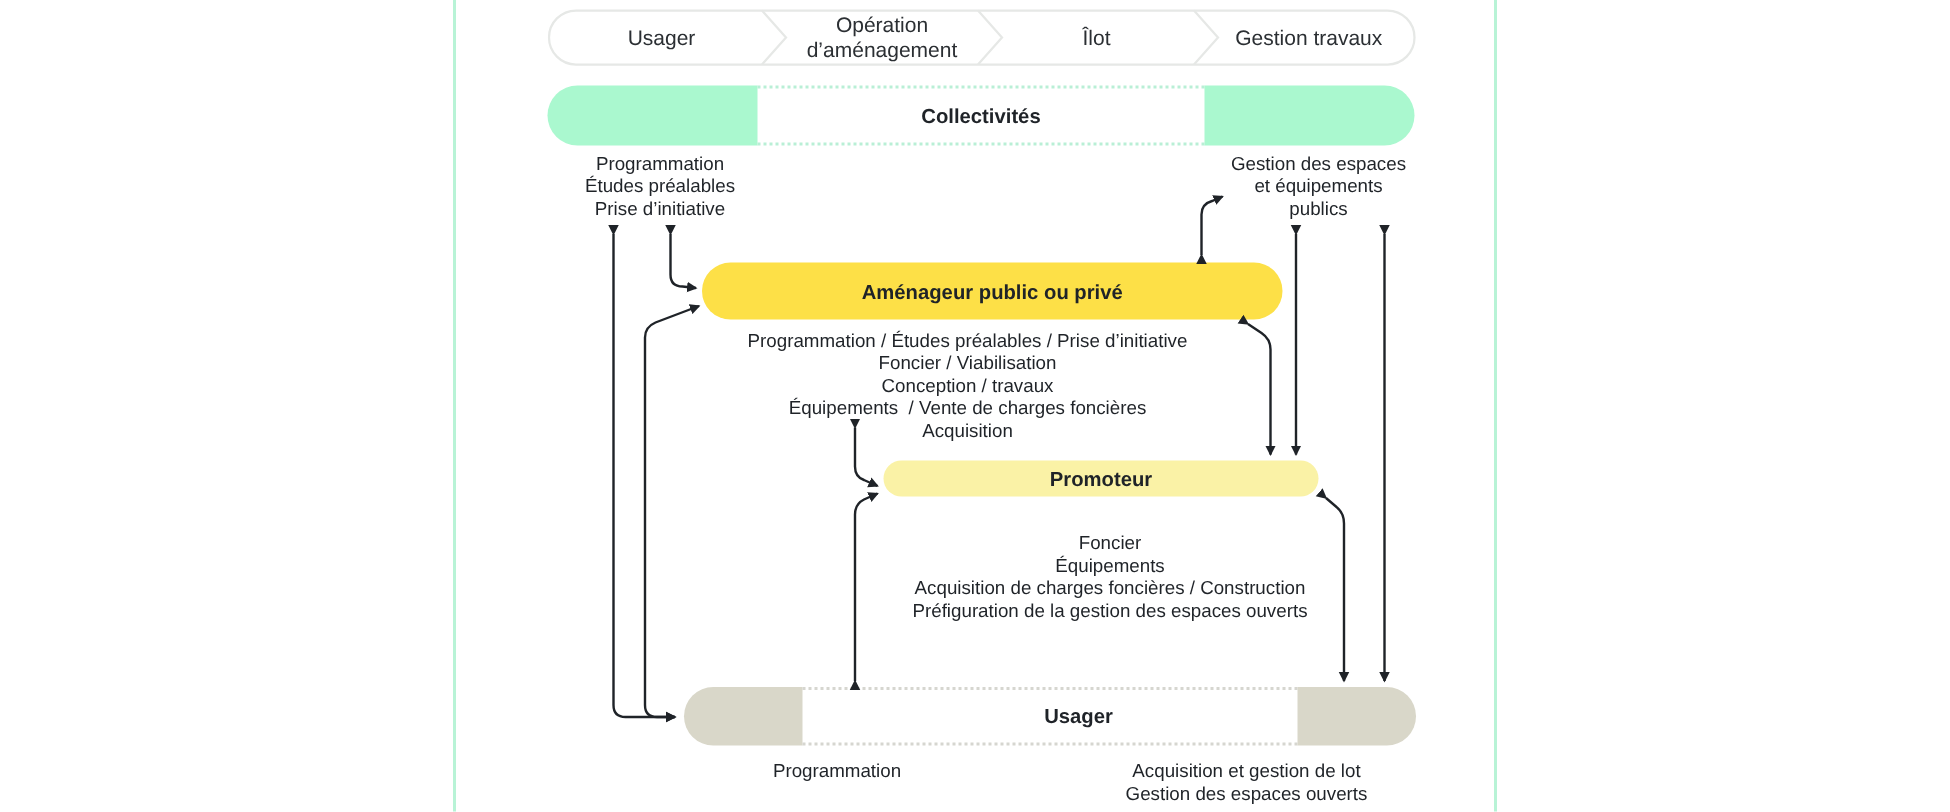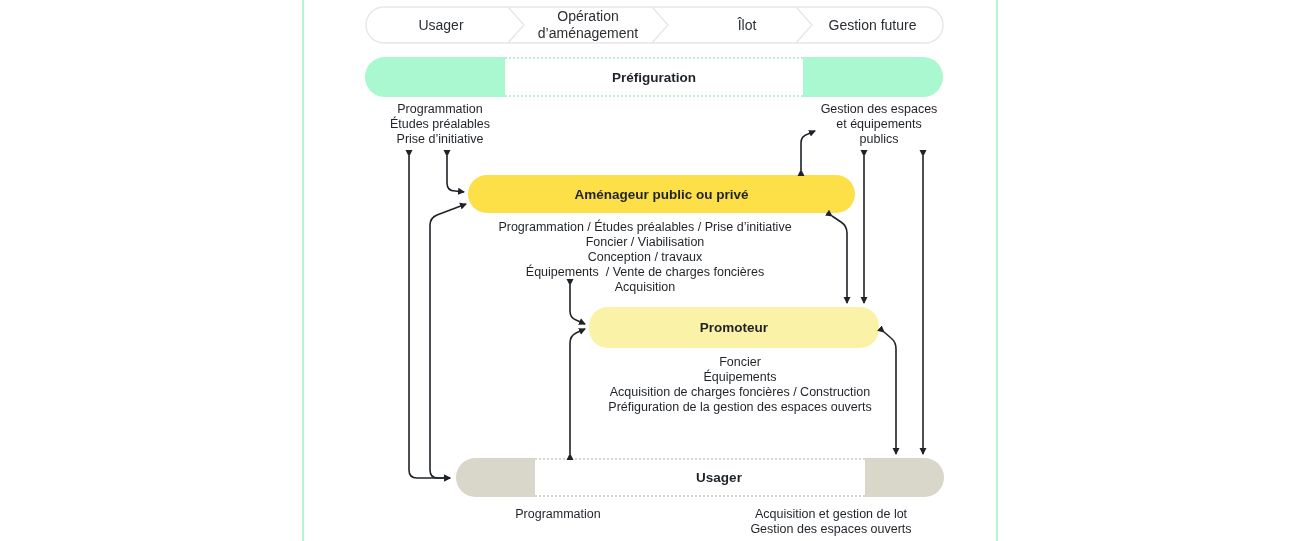--- a/index.html
+++ b/index.html
@@ -34,29 +34,29 @@
 <div class="phase-strip">
   <svg width="579" height="38">
     <path d="M19,1 H560 A18,18 0 0 1 560,37 H19 A18,18 0 0 1 19,1 Z" fill="#ffffff" stroke="#e6e8e6" stroke-width="1.5"></path>
     <path d="M143,1 L159,19 L143,37" fill="none" stroke="#e6e8e6" stroke-width="1.5"></path>
     <path d="M287,1 L303,19 L287,37" fill="none" stroke="#e6e8e6" stroke-width="1.5"></path>
     <path d="M431,1 L447,19 L431,37" fill="none" stroke="#e6e8e6" stroke-width="1.5"></path>
   </svg>
   <div class="phase-label" style="left:0;width:152px;">Usager</div>
   <div class="phase-label" style="left:150px;width:146px;white-space:pre-line;">Opération
 d’aménagement</div>
-  <div class="phase-label" style="left:311px;width:142px;">Îlot</div>
-  <div class="phase-label" style="left:436px;width:143px;">Gestion future</div>
+  <div class="phase-label" style="left:295px;width:142px;">Îlot</div>
+  <div class="phase-label" style="left:436px;width:143px;">Gestion travaux</div>
 </div>
 
 <div class="abs" style="left:365px;top:57px;width:578px;height:40px;">
   <div class="cap-left" style="left:0;top:0;width:140px;height:40px;background:#aaf8cf;border-radius:20px 0 0 20px;"></div>
   <div class="dotted" style="left:140px;top:0;width:298px;height:40px;"></div>
   <div class="cap-right" style="left:438px;top:0;width:140px;height:40px;background:#aaf8cf;border-radius:0 20px 20px 0;"></div>
-  <div class="bar label" style="left:0;top:0;width:578px;height:40px;">Préfiguration</div>
+  <div class="bar label" style="left:0;top:0;width:578px;height:40px;">Collectivités</div>
 </div>
 
 <div class="abs center txt" style="left:370px;top:102px;width:140px;">
   <div>Programmation</div>
   <div>Études préalables</div>
   <div>Prise d’initiative</div>
 </div>
 <div class="abs center txt" style="left:808px;top:102px;width:142px;">
   <div>Gestion des espaces</div>
   <div>et équipements</div>
@@ -67,21 +67,21 @@
   <span>Aménageur public ou privé</span>
 </div>
 <div class="abs center txt" style="left:470px;top:220px;width:350px;">
   <div>Programmation / Études préalables / Prise d’initiative</div>
   <div>Foncier / Viabilisation</div>
   <div>Conception / travaux</div>
   <div style="white-space:pre;">Équipements  / Vente de charges foncières</div>
   <div>Acquisition</div>
 </div>
 
-<div class="bar label" style="left:589px;top:307px;width:290px;height:41px;background:#faf2a6;border-radius:19px;">
+<div class="bar label" style="left:589px;top:307px;width:290px;height:24px;background:#faf2a6;border-radius:19px;">
   <span>Promoteur</span>
 </div>
 <div class="abs center txt" style="left:590px;top:355px;width:300px;">
   <div>Foncier</div>
   <div>Équipements</div>
   <div>Acquisition de charges foncières / Construction</div>
   <div>Préfiguration de la gestion des espaces ouverts</div>
 </div>
 
 <div class="abs" style="left:456px;top:458px;width:488px;height:39px;text-align:right;">

